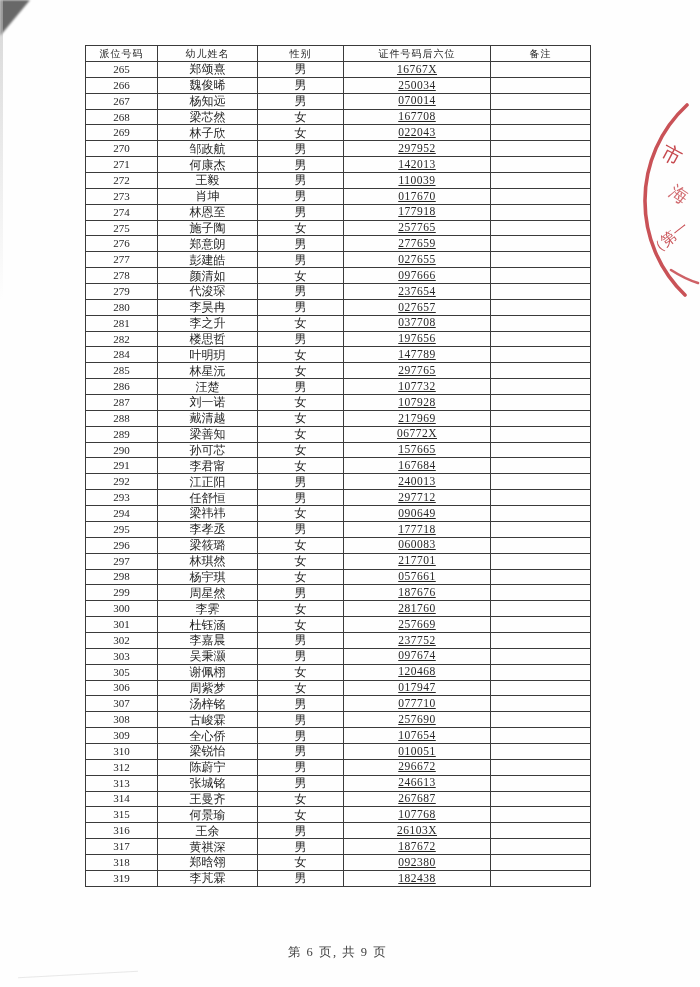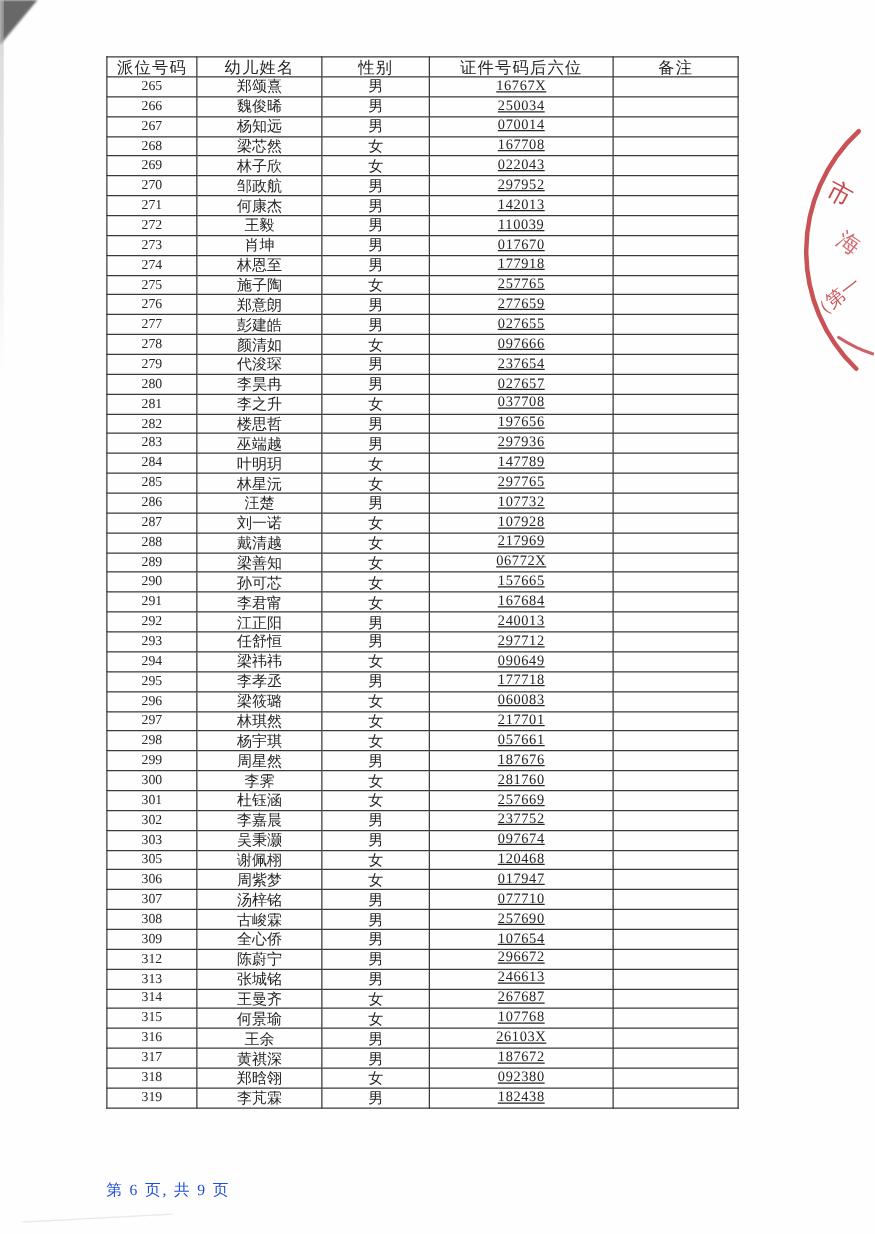--- a/index.html
+++ b/index.html
@@ -44,32 +44,33 @@
     vertical-align:middle;
     padding:0;
     height:14.86px;
     font-size:12px;
     line-height:1;
     font-weight:normal;
     white-space:nowrap;
     overflow:hidden;
   }
   table.roster th {
-    font-size:13px;
+    font-size:10px;
     height:15px;
     letter-spacing:1px;
   }
   table.roster td:first-child { font-size:11px; }
   table.roster td:nth-child(4) { font-size:11.5px; letter-spacing:0.5px;text-decoration:underline; }
 
   
   .footer {
     position:absolute; left:85px; top:944px; width:505px;
+    text-align:center;
     font-size:12.5px;
-    color:#1d4ed8;
+    color:#404040;
     letter-spacing:1.5px;
   }
 
   
   .stamp {
     position:absolute; left:625px; top:95px; width:75px; height:215px;
     pointer-events:none;
   }
   .stamp svg { display:block; }
 </style>
@@ -220,27 +221,20 @@
           <td></td>
         </tr>
         <tr>
           <td>282</td>
           <td>楼思哲</td>
           <td>男</td>
           <td>197656</td>
           <td></td>
         </tr>
         <tr>
-          <td>283</td>
-          <td>巫端越</td>
-          <td>男</td>
-          <td>297936</td>
-          <td></td>
-        </tr>
-        <tr>
           <td>284</td>
           <td>叶明玥</td>
           <td>女</td>
           <td>147789</td>
           <td></td>
         </tr>
         <tr>
           <td>285</td>
           <td>林星沅</td>
           <td>女</td>
@@ -399,20 +393,27 @@
           <td>古峻霖</td>
           <td>男</td>
           <td>257690</td>
           <td></td>
         </tr>
         <tr>
           <td>309</td>
           <td>全心侨</td>
           <td>男</td>
           <td>107654</td>
+          <td></td>
+        </tr>
+        <tr>
+          <td>310</td>
+          <td>梁锐怡</td>
+          <td>男</td>
+          <td>010051</td>
           <td></td>
         </tr>
         <tr>
           <td>312</td>
           <td>陈蔚宁</td>
           <td>男</td>
           <td>296672</td>
           <td></td>
         </tr>
         <tr>

